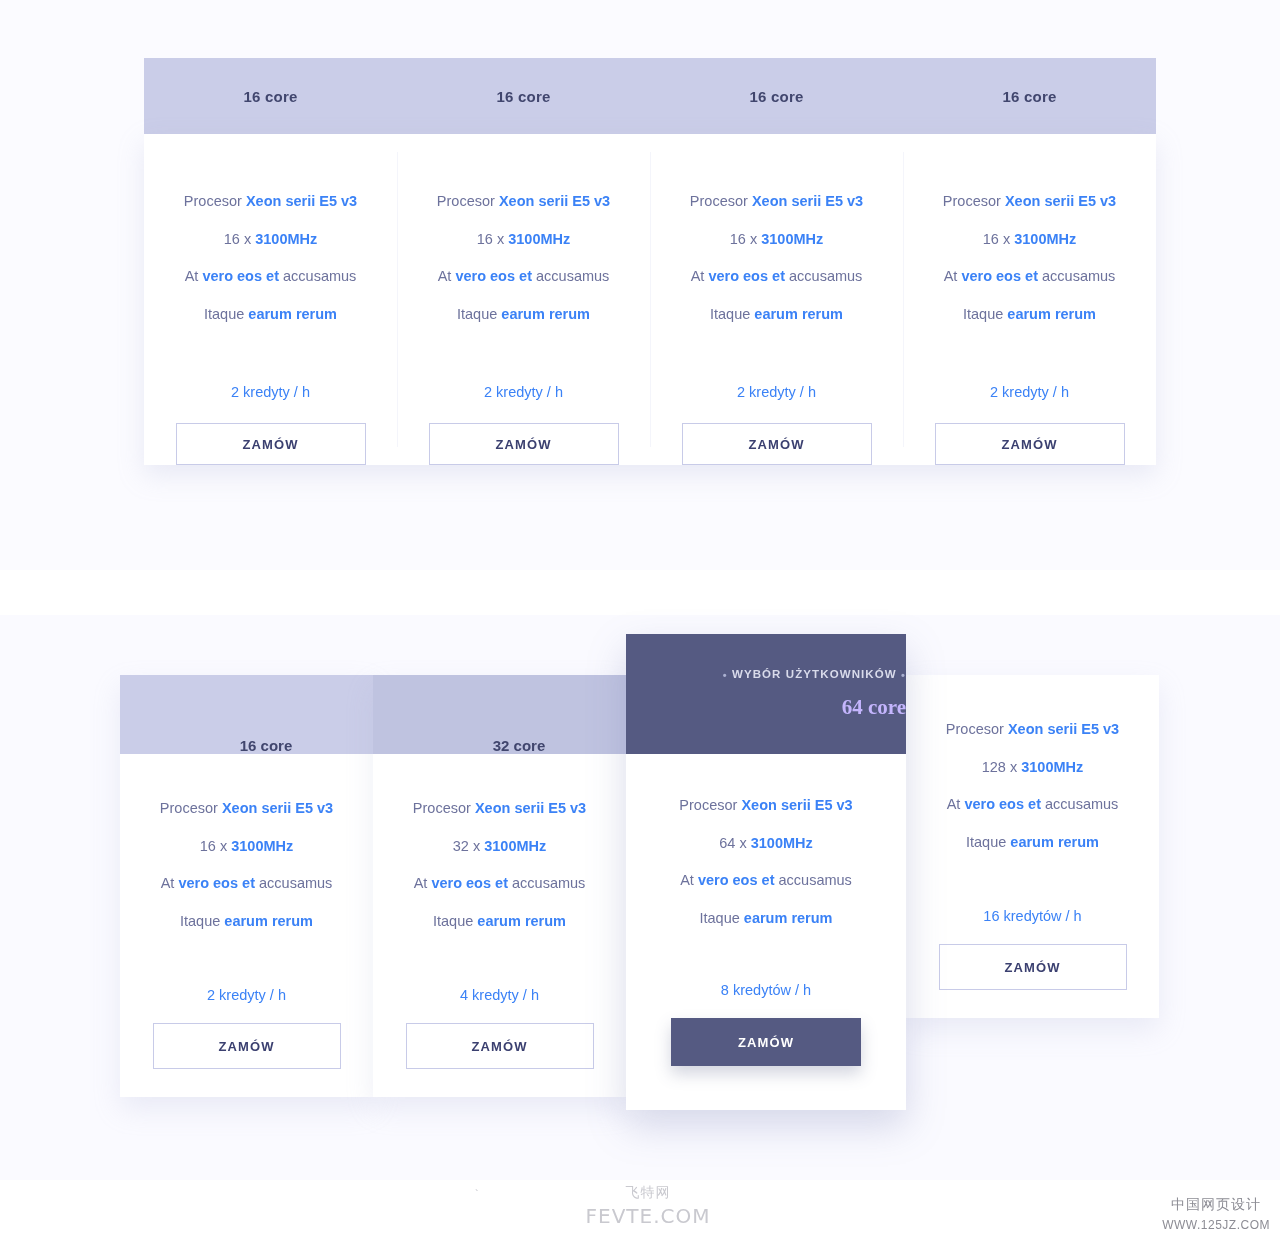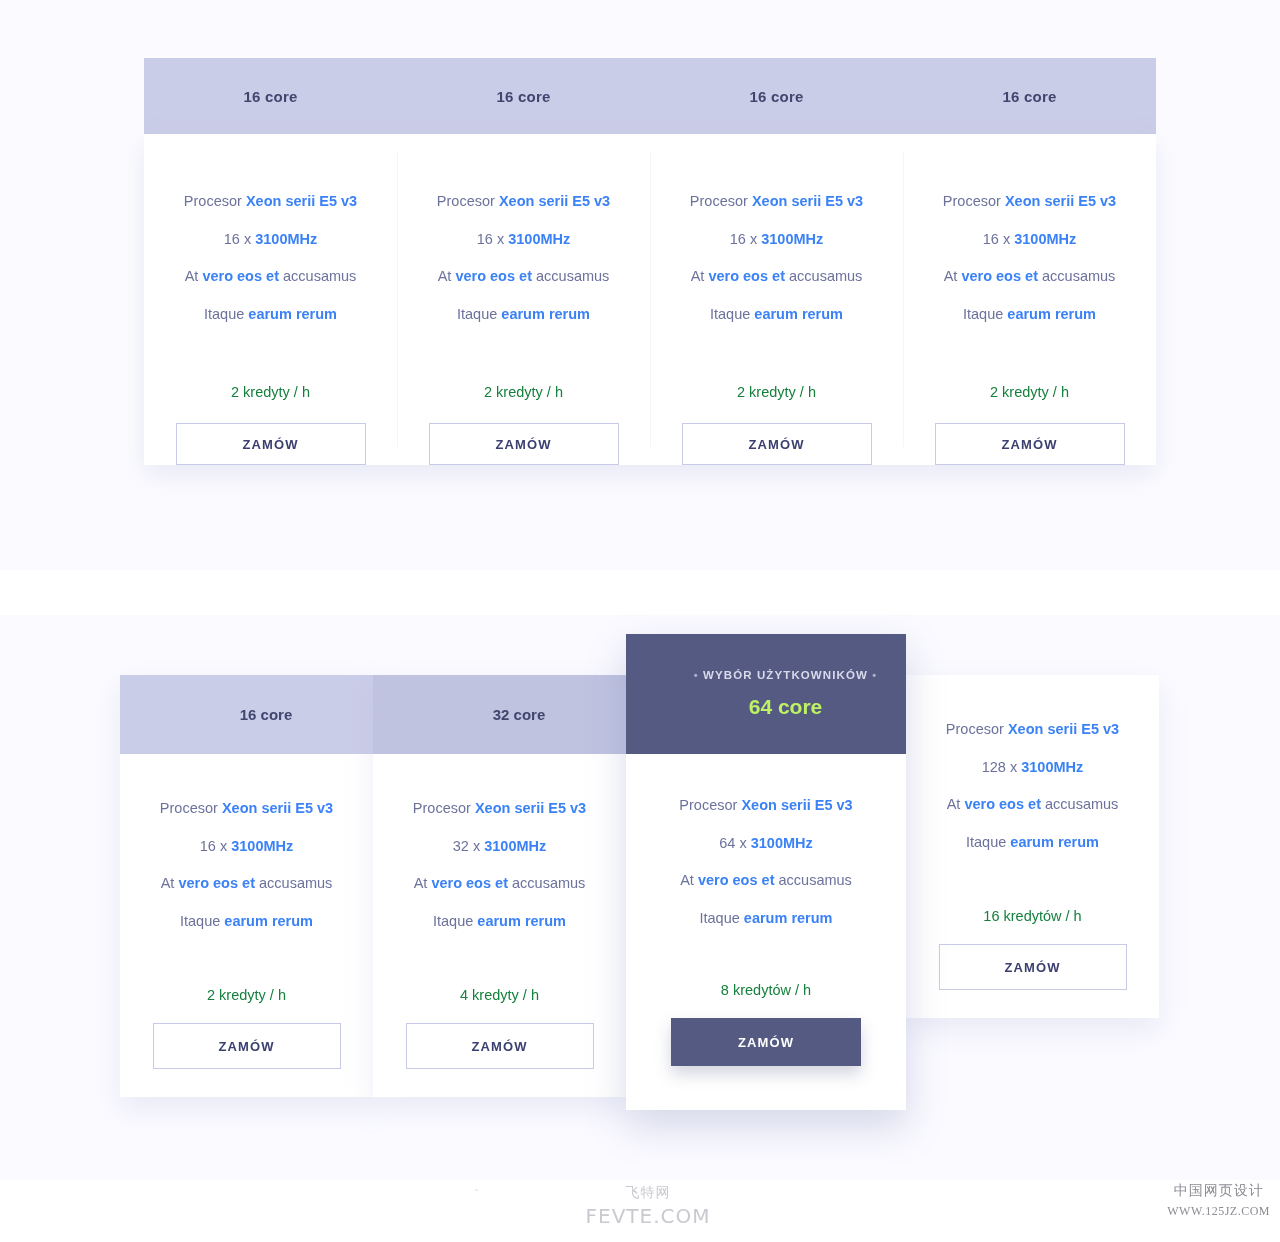--- a/index.html
+++ b/index.html
@@ -76,21 +76,21 @@
     color: #6d729c;
     line-height: 1;
     margin-bottom: 23px;
   }
   .spec b {
     color: #3b82f6;
     font-weight: bold;
   }
   .price {
     font-size: 14.5px;
-    color: #15803d;
+    color: #3b82f6;
     text-align: right;
     margin-top: 40px;
   }
   .order-btn {
     margin-top: 23px;
     width: 190px;
     height: 46px;
     border: 1px solid #c8cbe8;
     background: #ffffff;
     color: #3b4070;
@@ -135,21 +135,21 @@
     display: flex;
     flex-direction: column;
     align-items: center;
     box-shadow: 0 12px 26px rgba(170,175,210,0.20);
     position: relative;
   }
   .s2-card .s2-head {
     width: 100%;
     height: 79px;
     display: flex;
-    align-items: center;
+    align-items: flex-end;
     justify-content: center;
     font-size: 15px;
     font-weight: bold;
     color: #41466e;
     box-sizing: border-box;
     padding-left: 39px;
   }
   .s2-card .spec-list { margin-top: 47px; }
   .s2-card .price { margin-top: 36px; }
   .s2-card .order-btn { margin-top: 20px; width: 188px; }
@@ -178,21 +178,22 @@
   }
   .featured-ribbon .dot {
     display: inline-block;
     color: #aab0d0;
     font-size: 11px;
     vertical-align: middle;
   }
   .featured-title {
     font-size: 21px;
     font-weight: bold;
-    color: #bef264;
+    color: #c4b5fd;
+    font-family: Liberation Serif, serif;
   }
   .s2-card.featured .spec-list { margin-top: 44px; }
   .s2-card.featured .price { margin-top: 34px; }
   .s2-card.featured .order-btn {
     background: #555a82;
     border: 1px solid #555a82;
     color: #ffffff;
     width: 190px;
     height: 48px;
     box-shadow: 0 8px 16px rgba(85,90,130,0.25);
@@ -213,24 +214,24 @@
     text-align: center;
     color: #c9c9cf;
     font-family: "DejaVu Sans", sans-serif;
     padding-left: 16px;
   }
   .wm-center .wm-cn { font-size: 14px; letter-spacing: 1px; }
   .wm-center .wm-en { font-size: 20px; letter-spacing: 1px; margin-top: 2px; }
   .wm-right {
     position: absolute;
     right: 10px;
-    top: 2px;
+    top: 16px;
     text-align: center;
     color: #8c8c94;
-    font-family: Liberation Serif, serif;
+    font-family: Liberation Sans, sans-serif;
   }
   .wm-right .wm-cn { font-size: 14px; letter-spacing: 1px; }
   .wm-right .wm-en { font-size: 12px; letter-spacing: 0.5px; margin-top: 4px; }
   .wm-tick {
     position: absolute;
     left: 475px;
     top: 1188px;
     font-size: 11px;
     color: #c0c0c8;
   }

